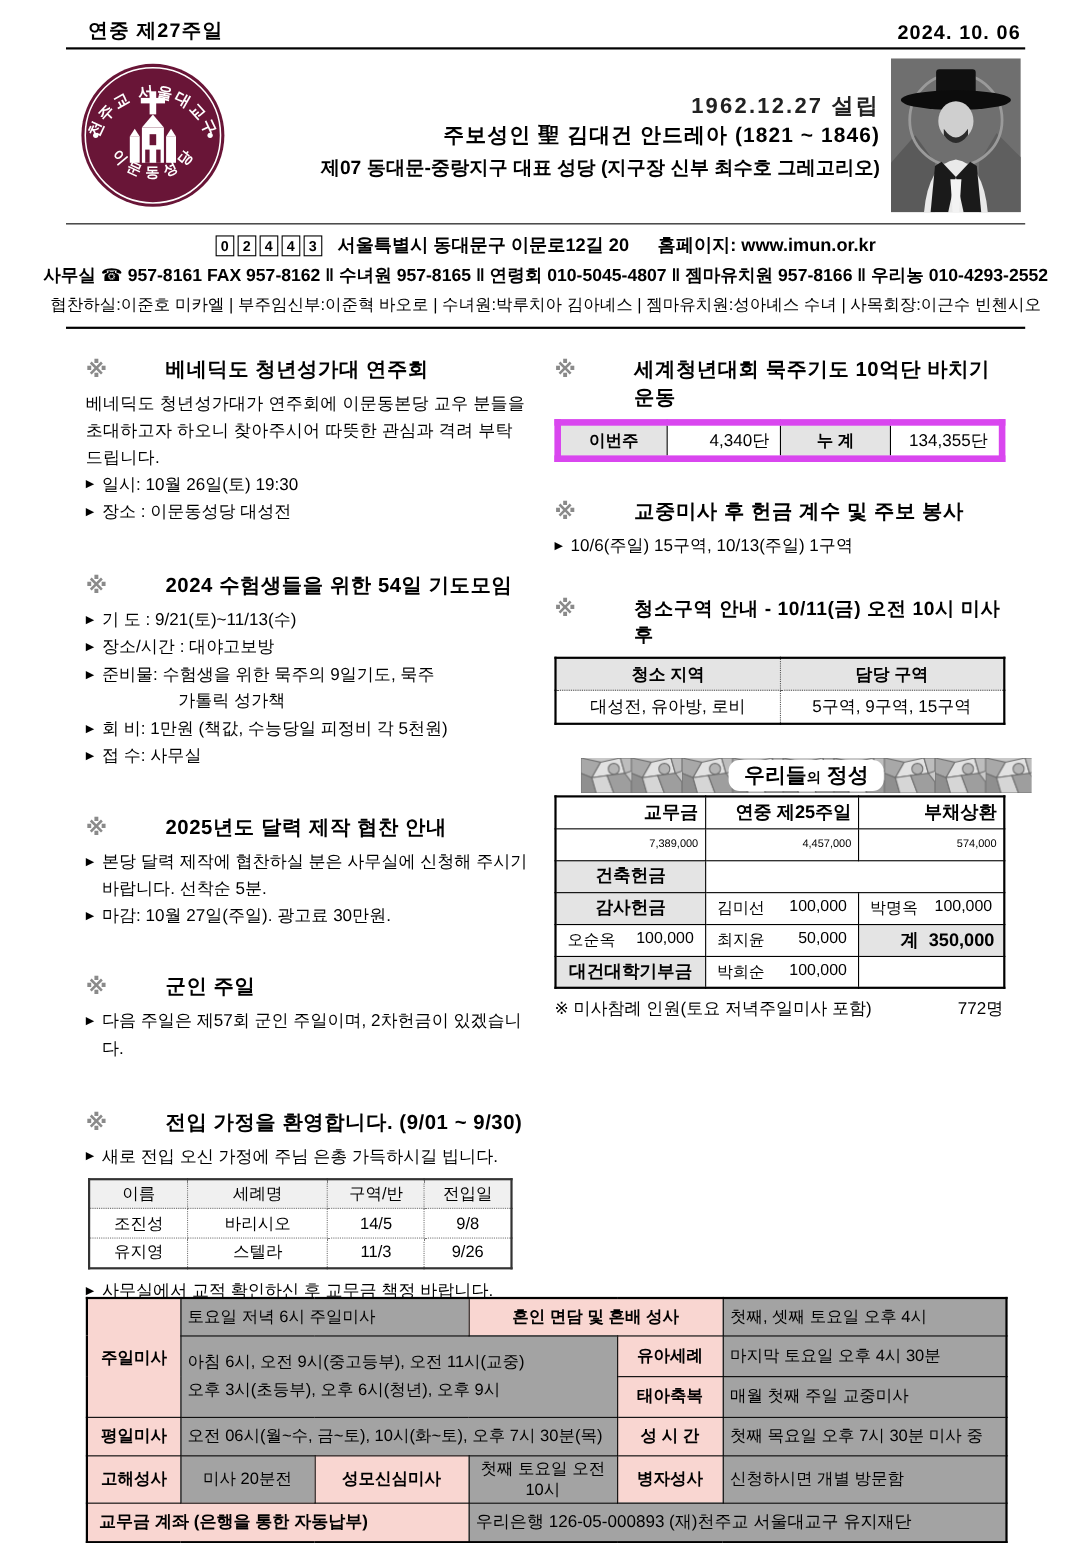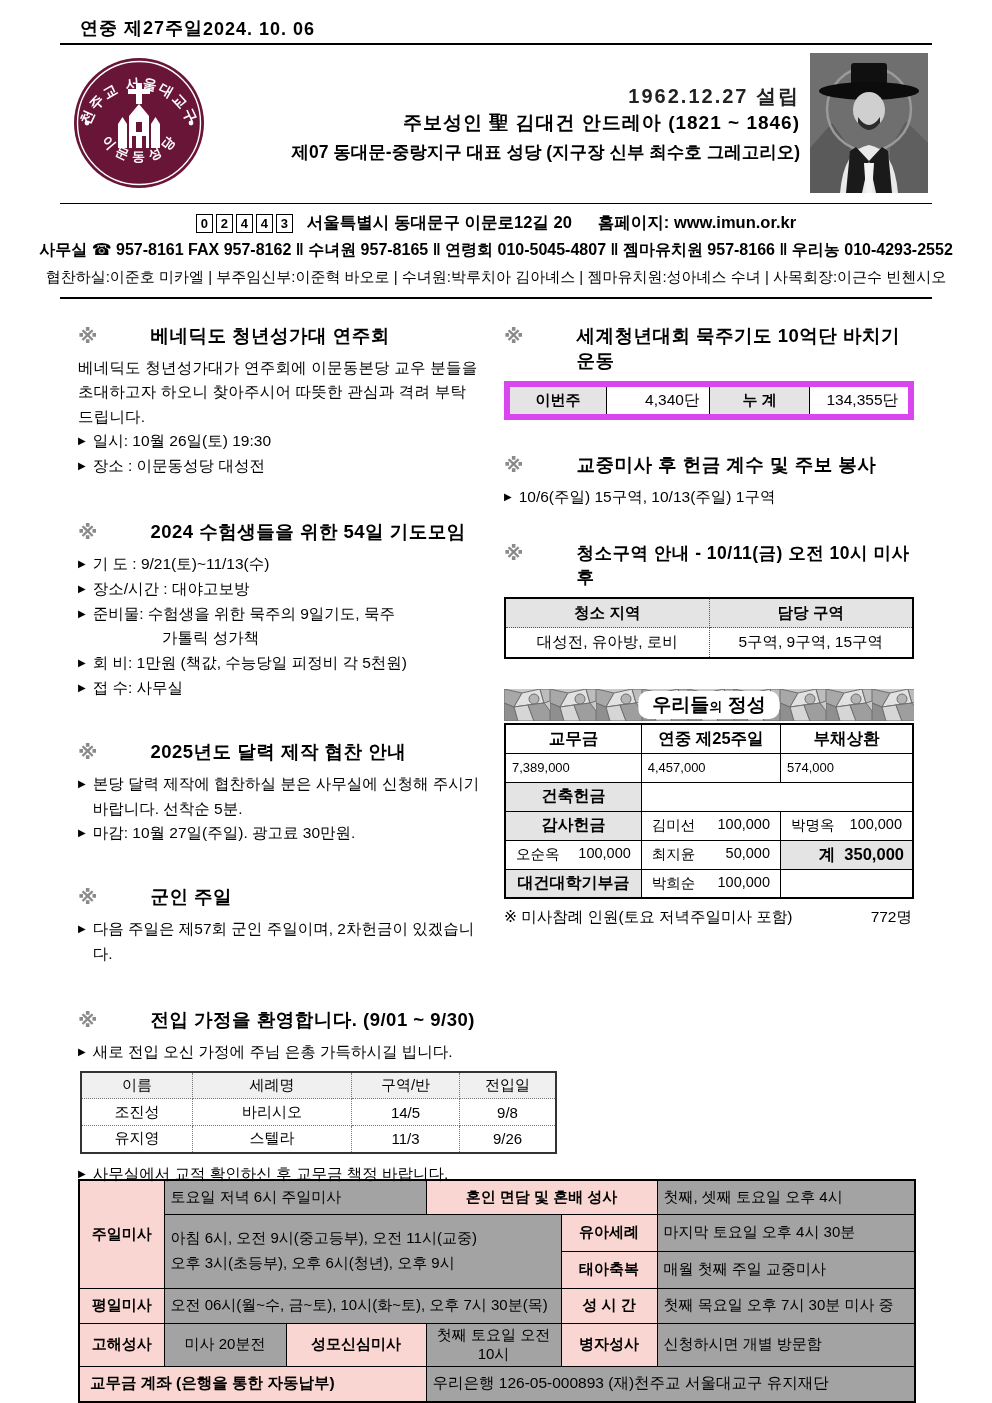--- a/index.html
+++ b/index.html
@@ -1,21 +1,21 @@
 <!DOCTYPE html>
 <html><head>
 <meta charset="utf-8">
 <style>
   * { margin:0; padding:0; box-sizing:border-box; }
   html,body { background:#fff; }
   body { font-family:"Liberation Sans","DejaVu Sans",sans-serif; color:#000; }
   .page { position:relative; width:992px; height:1403px; background:#fff; overflow:hidden; }
 
   
-  .topbar { display:flex; justify-content:flex-start; align-items:flex-end;
+  .topbar { display:flex; justify-content:space-between; align-items:flex-end;
             padding:16px 64px 3px 80px; font-size:18px; font-weight:600; letter-spacing:1px; }
   .rule-thick { border-top:2.5px solid #000; margin:0 60px; }
   .rule-thin  { border-top:1.5px solid #000; margin:0 60px; }
 
   
   .header { display:flex; align-items:center; padding:8px 64px 10px 72px; }
   .header-center { flex:1; text-align:right; padding:0 10px; }
   .established { font-size:20px; font-weight:600; letter-spacing:2px; color:#222; }
   .church-name { font-size:60px; font-weight:800; letter-spacing:16px; line-height:1.15; margin:2px 0 2px; }
   .patron-line { font-size:19px; font-weight:700; letter-spacing:1px; }
@@ -52,34 +52,34 @@
   .bold { font-weight:700; }
   .center { text-align:center; }
 
   .rosary-table { width:410px; border:6px solid #d946ef; margin-top:4px; }
   .rosary-table td { border:1px solid #000; height:30px; }
   .rosary-table .val { text-align:right; padding-right:10px; font-size:15.5px; }
 
   .clean-table { width:410px; border:2px solid #000; margin-top:4px; }
   .clean-table td { border:1px dotted #555; height:30px; text-align:center; font-size:15.5px; }
 
-  .newcomer-table { width:477px; border:2px solid #333; margin:6px 0 8px 2px; }
+  .newcomer-table { width:386px; border:2px solid #333; margin:6px 0 8px 2px; }
   .newcomer-table td { border:1px dotted #777; height:27px; text-align:center; font-size:15px; }
 
   
-  .banner { position:relative; width:410px; height:32px; margin-bottom:2px; }
+  .banner { position:relative; width:410px; height:32px; margin-bottom:2px;margin-left:24px; }
   .banner svg { display:block; }
   .banner-label { position:absolute; left:50%; top:50%; transform:translate(-50%,-50%);
                   background:#fff; padding:1px 14px; border-radius:10px; white-space:nowrap; }
   .banner-label .big { font-size:19px; font-weight:800; }
   .banner-label .small { font-size:13px; font-weight:600; }
   .offer-table { width:410px; border:2px solid #000; }
   .offer-table td { border:1px solid #000; height:29px; }
-  .offer-table .head td { font-weight:800; font-size:16.5px; text-align:center; height:19px; }
-  .offer-table .amt-row td { text-align:left; font-size:13px; }
+  .offer-table .head td { font-weight:800; font-size:16.5px; text-align:right; height:19px; }
+  .offer-table .amt-row td { text-align:right; font-size:10px; }
   .offer-label { background:#e4e4e4; font-weight:800; text-align:center; font-size:16px; }
   .pair { display:flex; justify-content:space-between; font-size:14.5px; padding:0 4px; }
   .total-cell { background:#e4e4e4; text-align:right; font-weight:800; font-size:16.5px; padding-right:8px; }
   .attend { display:flex; justify-content:space-between; font-size:15.5px; margin-top:8px; padding-right:4px; }
 
   
   .mass-wrap { margin:34px 78px 0; }
   .mass-table { width:836px; border:2.5px solid #000; table-layout:fixed; }
   .mass-table td { border:1px solid #000; font-size:15px; padding:2px 6px; }
   .pink { background:#f9d6d1; font-weight:800; text-align:center; }

